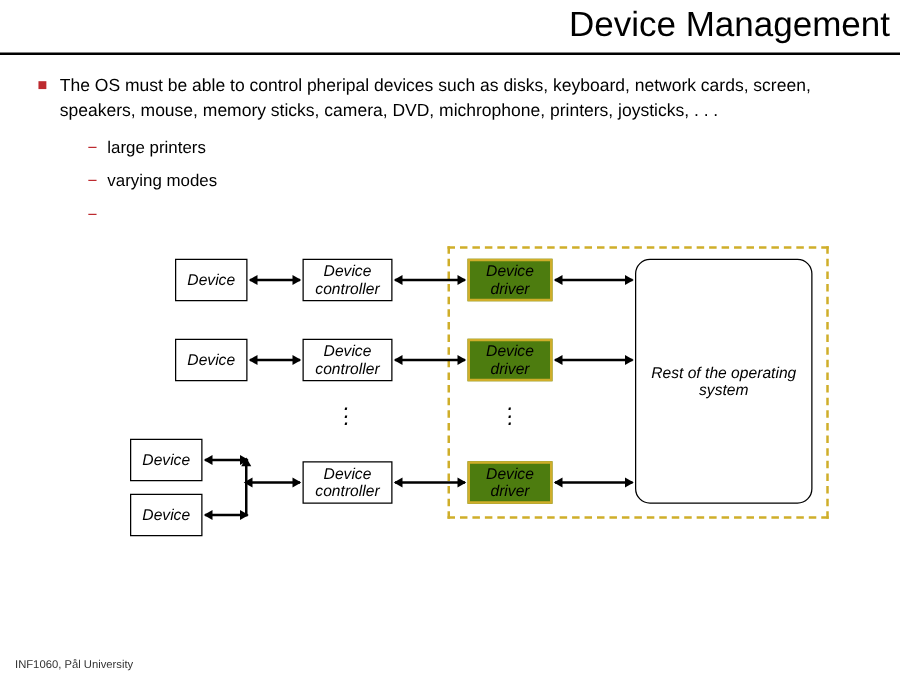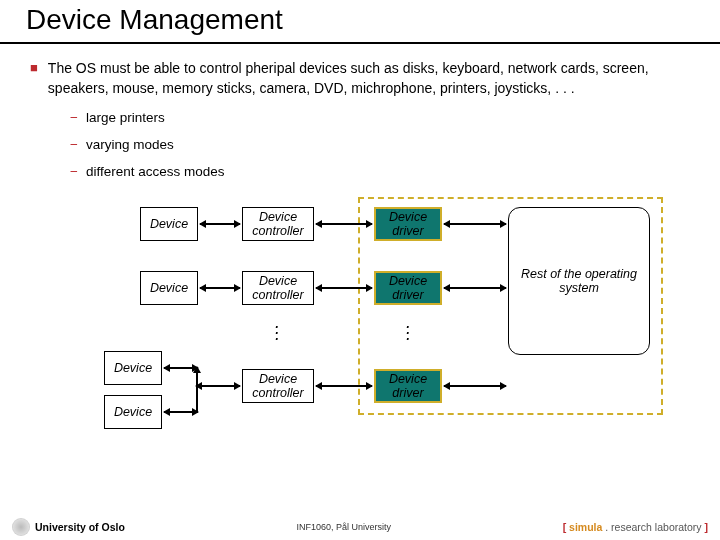--- a/index.html
+++ b/index.html
@@ -7,22 +7,23 @@
     width: 720px;
     height: 540px;
     font-family: Verdana, Arial, sans-serif;
     background: #fff;
     color: #000;
     position: relative;
     overflow: hidden;
   }
   .title-bar {
     display: flex;
-    align-items: flex-start;
+    align-items: flex-end;
     border-bottom: 2px solid #000;
+    flex-direction: column;
   }
   .title-sidebar {
     width: 20px;
     display: flex;
   }
   .bar { flex: 1; }
   .bar.red { background: #bd2a2f; }
   .bar.gold { background: #d4923a; }
   .title-text {
     font-size: 28px;
@@ -70,21 +71,21 @@
     justify-content: center;
     text-align: center;
     line-height: 1.15;
   }
   .yellow-dash {
     position: absolute;
     border: 2px dashed #cfae2a;
     background: transparent;
   }
   .driver {
-    background: #0f766e;
+    background: #4d7c0f;
     border: 2.5px solid #cfae2a;
   }
   .os-box {
     border-radius: 12px;
   }
   .vdots {
     position: absolute;
     font-size: 18px;
     line-height: 6px;
     letter-spacing: 0;
@@ -161,21 +162,20 @@
     <div class="item">
       <span class="dash">−</span>
       <span>large printers</span>
     </div>
     <div class="item">
       <span class="dash">−</span>
       <span>varying modes</span>
     </div>
     <div class="item">
       <span class="dash">−</span>
-      <span>different access modes</span>
     </div>
   </div>
 
   <div class="diagram">
 
     <div class="yellow-dash" style="left:268px; top:6px; width:305px; height:218px;"></div>
 
     <div class="box" style="left:50px; top:16px; width:58px; height:34px;">
         <span>Device</span>
       </div>
@@ -205,21 +205,21 @@
     <div class="box driver" style="left:284px; top:16px; width:68px; height:34px;">
         <span>Device driver</span>
       </div>
     <div class="box driver" style="left:284px; top:80px; width:68px; height:34px;">
         <span>Device driver</span>
       </div>
     <div class="box driver" style="left:284px; top:178px; width:68px; height:34px;">
         <span>Device driver</span>
       </div>
 
-    <div class="box os-box" style="left:418px; top:16px; width:142px; height:148px;">
+    <div class="box os-box" style="left:418px; top:16px; width:142px; height:196px;">
         <span>Rest of the operating system</span>
       </div>
 
     <div class="arrow double" style="left:110px; top:32px; width:40px;"></div>
     <div class="arrow double" style="left:226px; top:32px; width:56px;"></div>
     <div class="arrow double" style="left:354px; top:32px; width:62px;"></div>
 
     <div class="arrow double" style="left:110px; top:96px; width:40px;"></div>
     <div class="arrow double" style="left:226px; top:96px; width:56px;"></div>
     <div class="arrow double" style="left:354px; top:96px; width:62px;"></div>
@@ -228,21 +228,14 @@
     <div class="vline" style="left:106px; top:176px; height:46px;"></div>
     <div class="arrow double" style="left:74px; top:220px; width:34px;"></div>
     <div class="arrow double" style="left:106px; top:194px; width:44px;"></div>
     <div class="arrow double" style="left:226px; top:194px; width:56px;"></div>
     <div class="arrow double" style="left:354px; top:194px; width:62px;"></div>
 
   </div>
 </div>
 
 <div class="footer">
-  <div class="uo">
-    <span class="seal"></span>
-    <span>University of Oslo</span>
-  </div>
   <div class="center">INF1060, Pål University</div>
-  <div class="lab">
-    <span class="br">[ </span><span class="sim">simula</span><span class="rl"> . research laboratory</span><span class="br"> ]</span>
-  </div>
 </div>
 
 </body></html>

